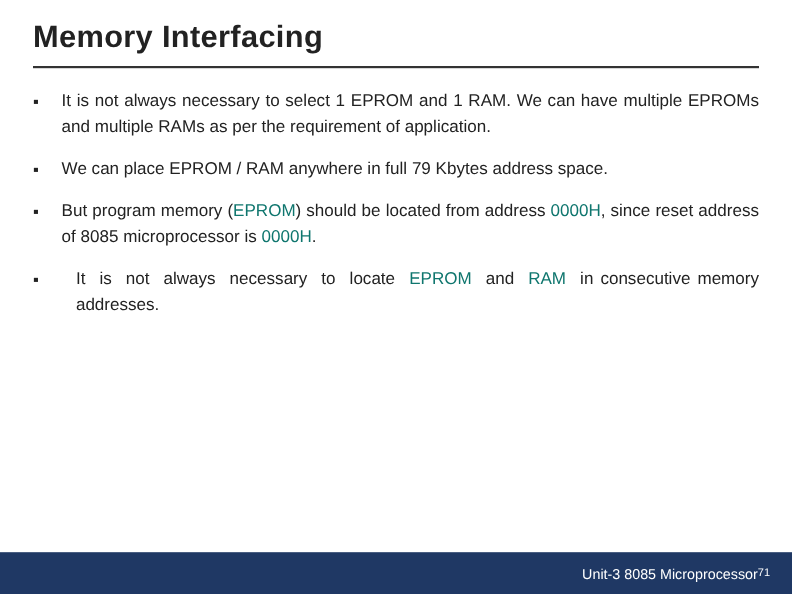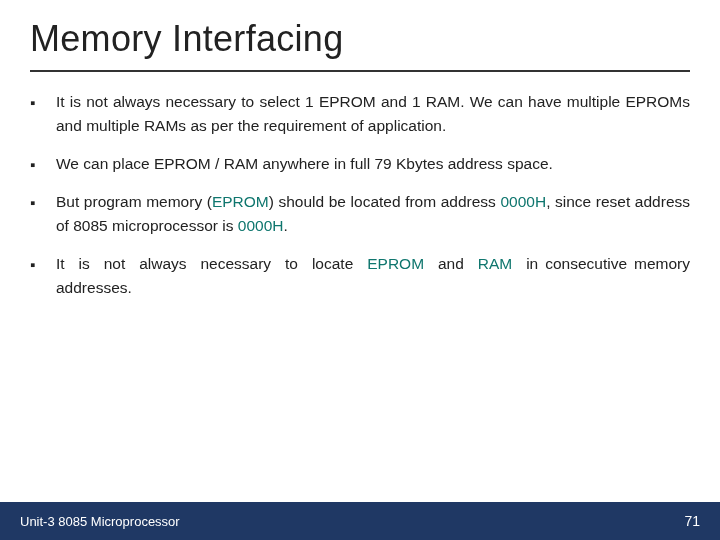--- a/index.html
+++ b/index.html
@@ -23,22 +23,22 @@
       flex-direction: column;
       padding: 0;
     }
 
     .main-content {
       flex: 1;
       padding: 18px 30px 10px 30px;
     }
 
     .title {
-      font-size: 36px;
-      font-weight: normal;
+      font-size: 28px;
+      font-weight: bold;
       color: #222222;
       margin-bottom: 10px;
       letter-spacing: 0.3px;
     }
 
     .divider {
       height: 2px;
       background: #333333;
       margin-bottom: 18px;
     }
@@ -69,34 +69,34 @@
       text-align: justify;
     }
 
     .highlight-blue {
       color: #0f766e;
     }
 
     .footer {
       display: flex;
       align-items: center;
-      justify-content: space-between;
+      justify-content: flex-end;
       background: #1F3864;
       color: #ffffff;
       padding: 8px 20px;
       font-size: 13px;
       height: 38px;
     }
 
     .footer-left {
       font-size: 13px;
     }
 
     .footer-center {
-      font-size: 14px;
+      font-size: 10px;
     }
 
     .footer-right {
       font-size: 13px;
     }
   </style>
 </head>
 <body>
 
 <div class="slide-container">
@@ -122,21 +122,21 @@
 
       <li class="bullet-item">
         <span class="bullet-icon">▪</span>
         <span class="bullet-text">
           But program memory (<span class="highlight-blue">EPROM</span>) should be located from address <span class="highlight-blue">0000H</span>, since reset address of 8085 microprocessor is <span class="highlight-blue">0000H</span>.
         </span>
       </li>
 
       <li class="bullet-item">
         <span class="bullet-icon">▪</span>
-        <span class="bullet-text" style="text-align: justify;">
+        <span class="bullet-text" style="text-align: justify; margin-left: 13px;">
           It&nbsp; is&nbsp; not&nbsp; always&nbsp; necessary&nbsp; to&nbsp; locate&nbsp; <span class="highlight-blue">EPROM</span>&nbsp; and&nbsp; <span class="highlight-blue">RAM</span>&nbsp; in consecutive memory addresses.
         </span>
       </li>
 
     </ul>
   </div>
 
   <div class="footer">
     <span class="footer-left">Unit-3  8085 Microprocessor</span>
     <span class="footer-center">71</span>

